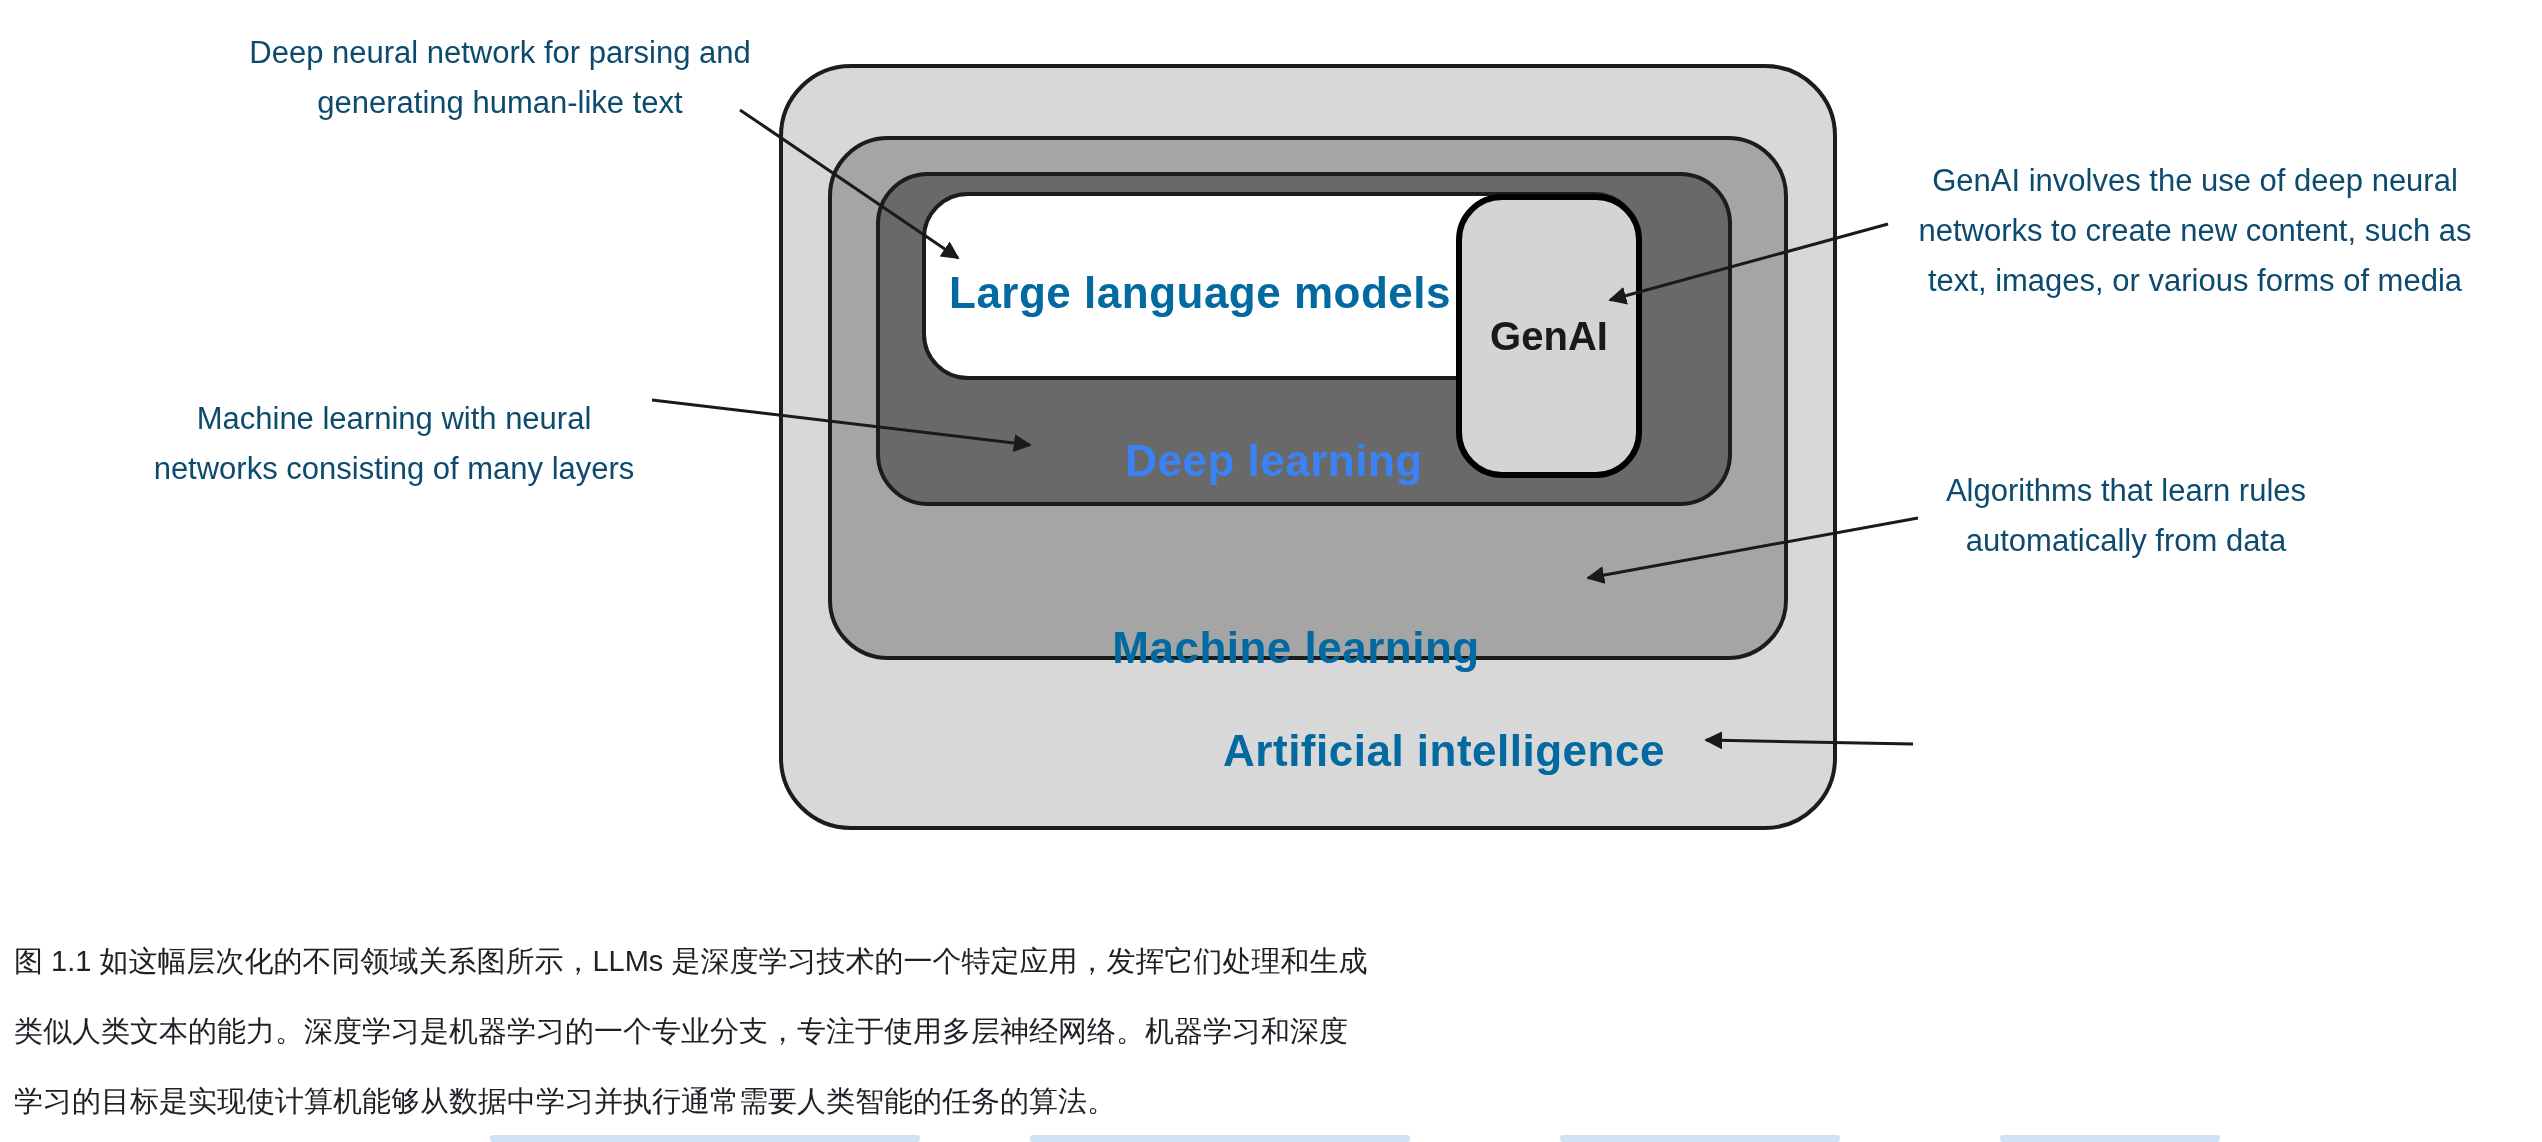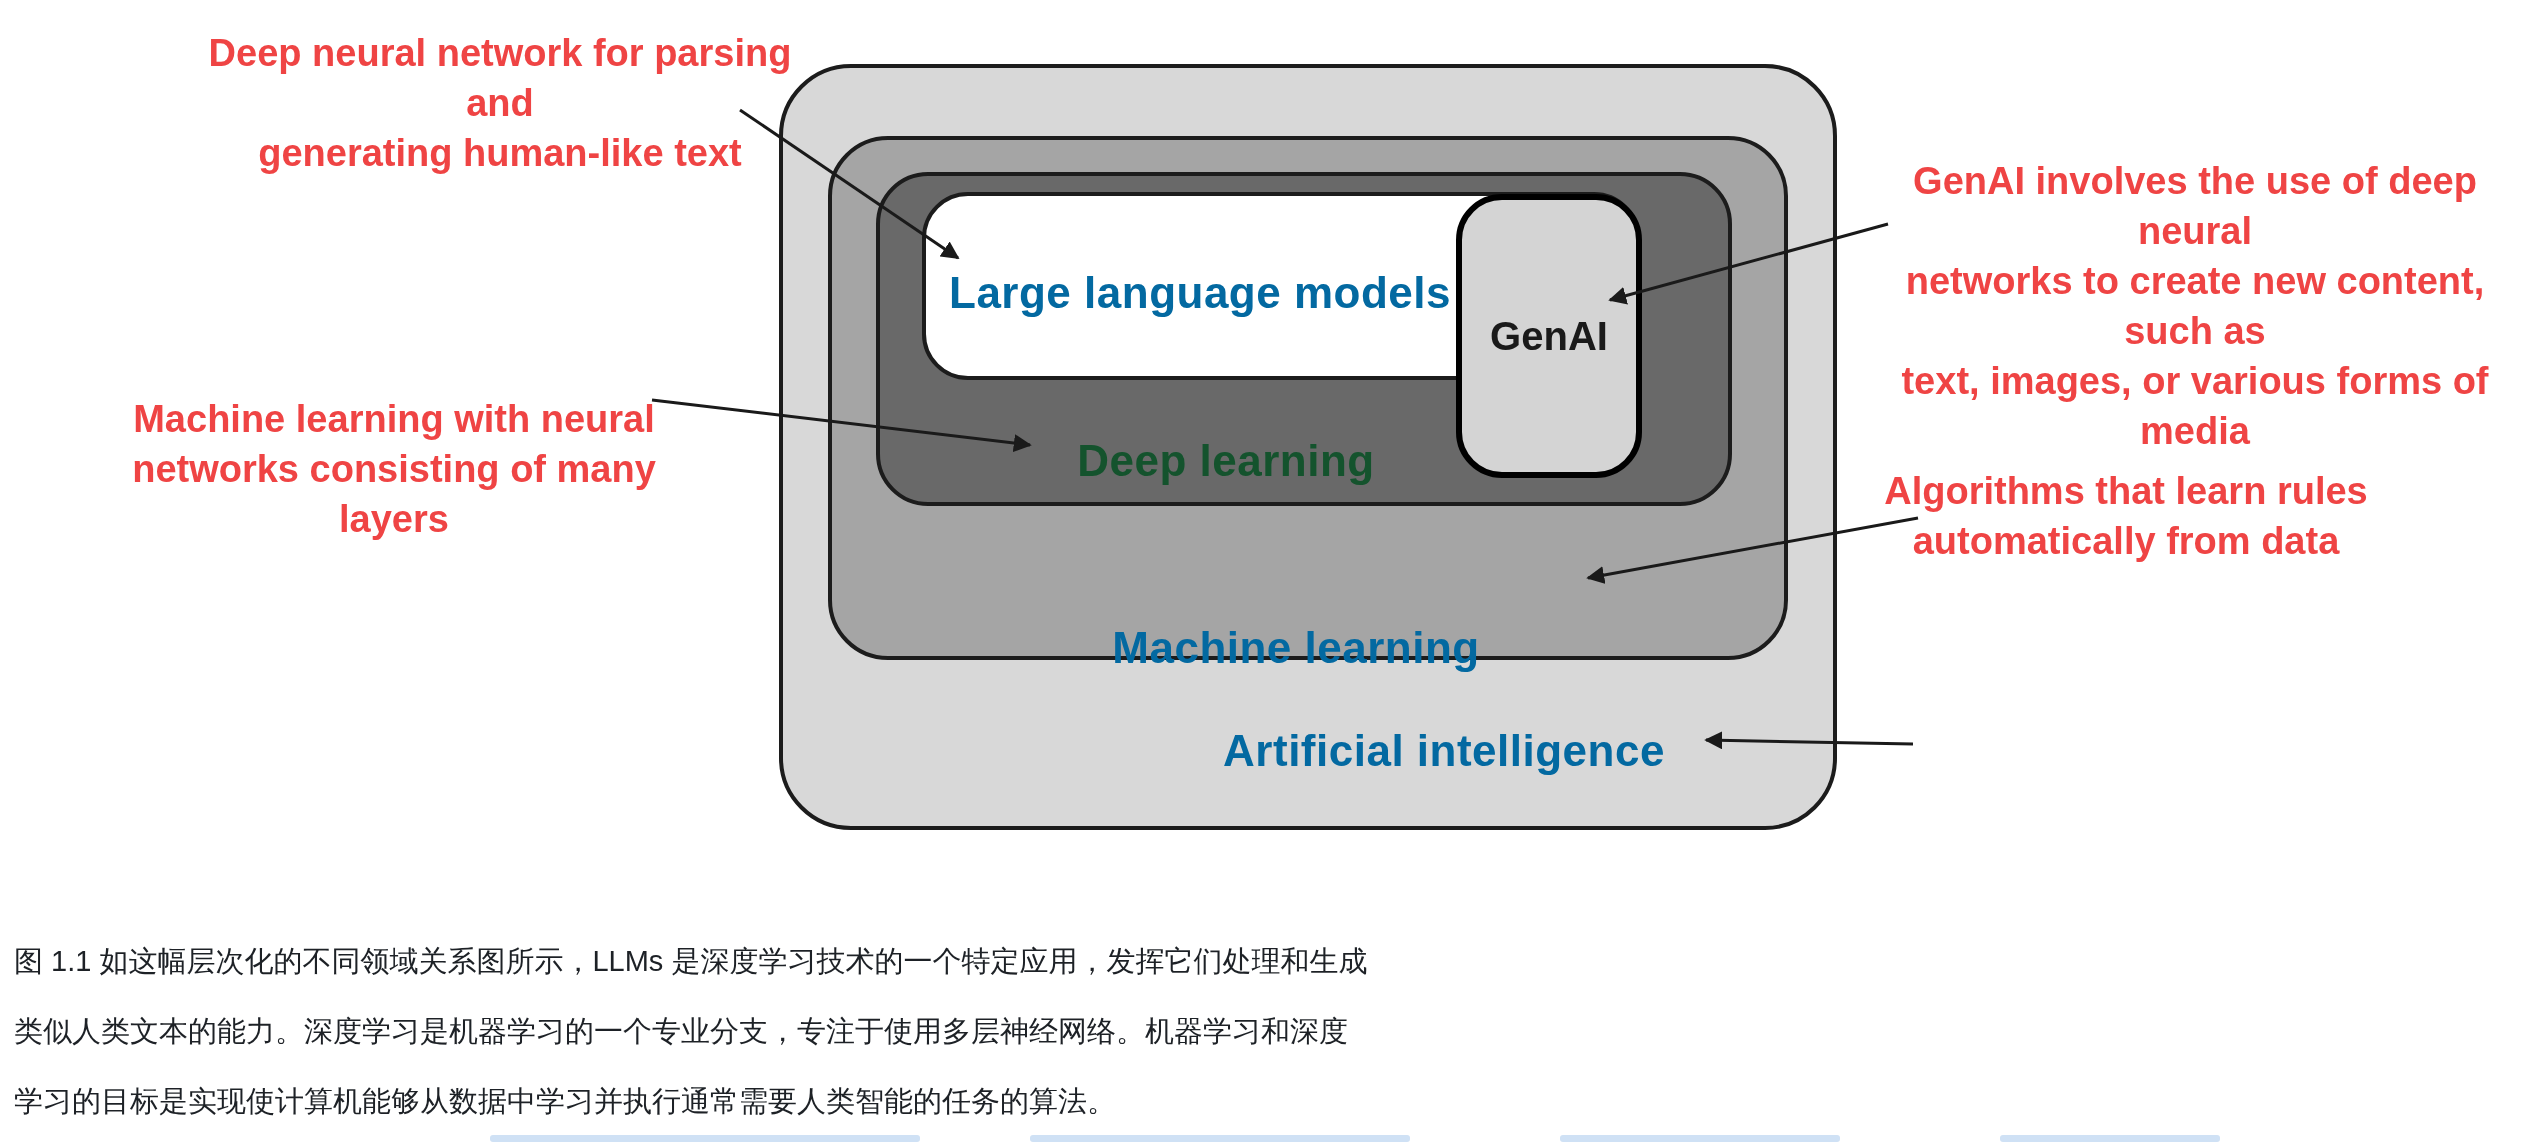--- a/index.html
+++ b/index.html
@@ -66,31 +66,31 @@
     text-align: center;
     letter-spacing: 0.5px;
   }
   .label-llm  { left: 940px;  top: 268px; width: 520px; }
   .label-genai {
     position: static;
     font-weight: bold;
     font-size: 40px;
     color: #1a1a1a;
   }
-  .label-dl   { left: 876px;  top: 436px; width: 700px; color: #14532d; }
+  .label-dl   { left: 924px;  top: 436px; width: 700px; color: #3b82f6; }
   .label-ml   { left: 996px; top: 580px; width: 600px; margin-top: 43px; }
   .label-ai   { left: 1144px; top: 726px; width: 600px; }
 
   
   .note {
     position: absolute;
-    font-weight: bold;
-    font-size: 38px;
+    font-weight: normal;
+    font-size: 31px;
     line-height: 50px;
-    color: #ef4444;
+    color: #0c4a6e;
     text-align: center;
     white-space: pre-line;
   }
   .note-llm   { left: 200px;  top: 28px;  width: 600px; }
   .note-genai { left: 1885px; top: 156px; width: 620px; }
   .note-dl    { left: 94px;   top: 354px; width: 600px; margin-top: 40px; }
   .note-ml    { left: 1826px; top: 466px; width: 600px; }
   .note-ai    { left: 1923px; top: 726px; width: 580px; text-align: left; }
 
   

